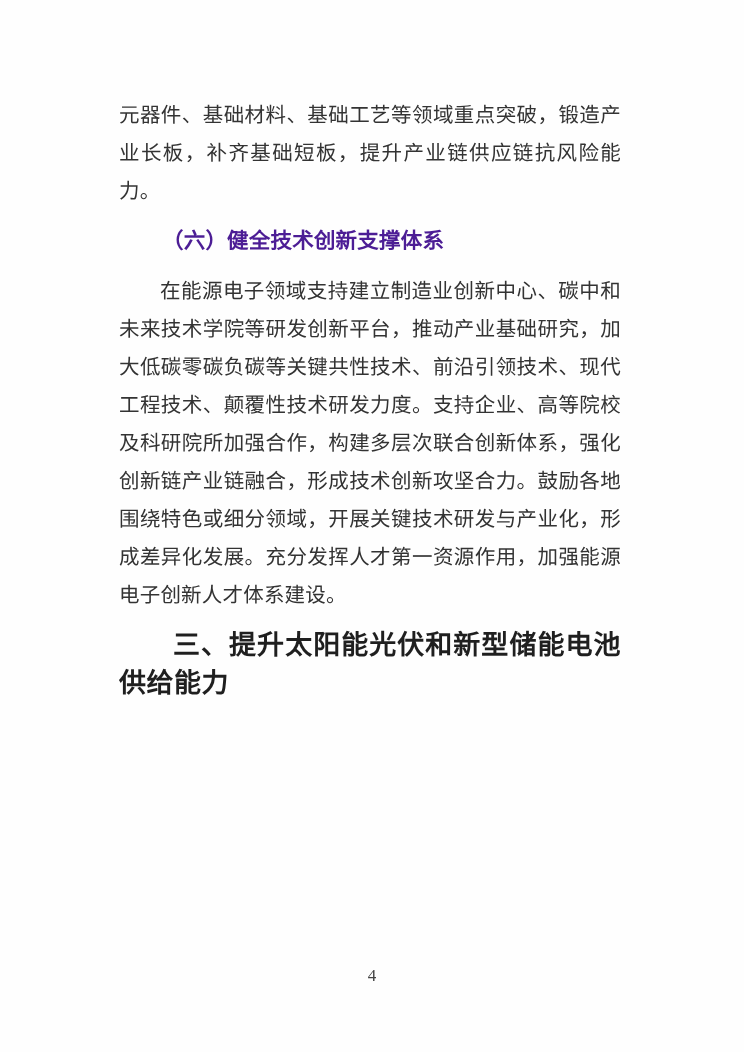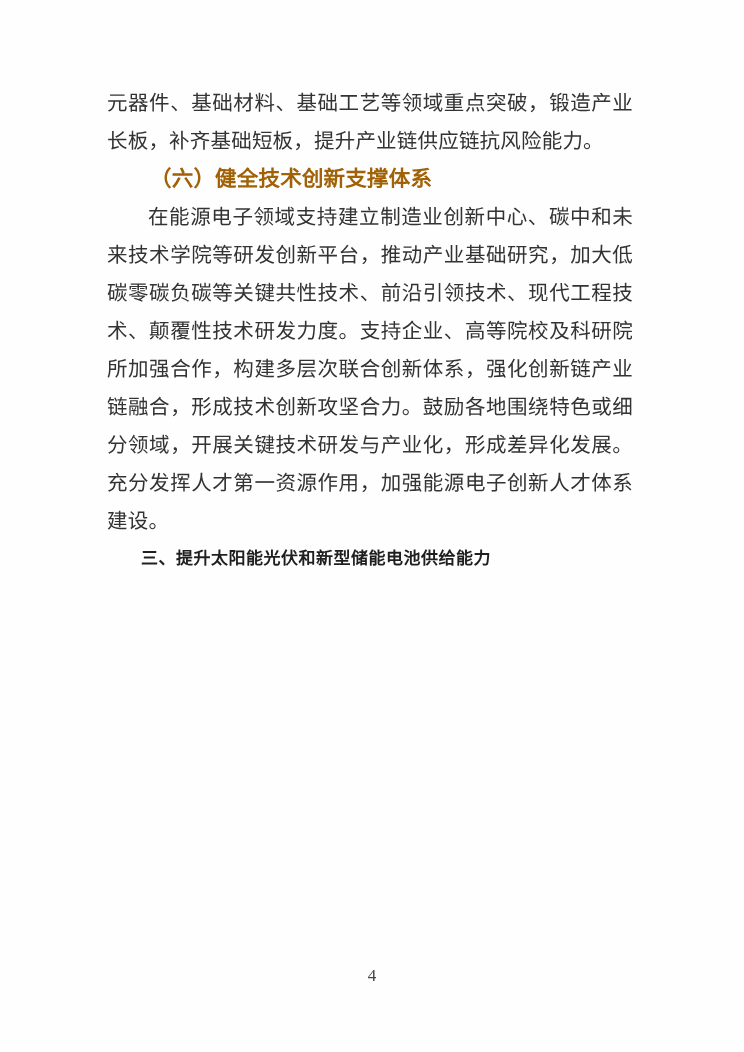--- a/index.html
+++ b/index.html
@@ -21,42 +21,42 @@
     top: 84px;
     width: 526px;
     color: #333333;
     font-size: 20.5px;
     line-height: 38px;
     text-align: justify;
     text-justify: inter-ideograph;
     letter-spacing: 0.2px;
   }
   .doc-body p {
-    margin: 0;
+    margin: 12px;
     padding: 0;
   }
   .p-body {
     text-indent: 2em;
     font-weight: 400;
   }
   .p-cont {
     text-indent: 0;
   }
   .h-section {
     text-indent: 2em;
     font-weight: 700;
-    color: #a16207;
+    color: #4c1d95;
     font-size: 21.5px;
     font-family: "Liberation Serif", "DejaVu Serif", serif;
   }
   .h-chapter {
     text-indent: 2em;
     font-weight: 700;
     color: #1f1f1f;
-    font-size: 17px;
+    font-size: 27px;
     font-family: "Liberation Sans", "DejaVu Sans", sans-serif;
     letter-spacing: 0.5px;
   }
   .page-number {
     position: absolute;
     left: 0;
     top: 966px;
     width: 100%;
     text-align: center;
     font-size: 17px;

